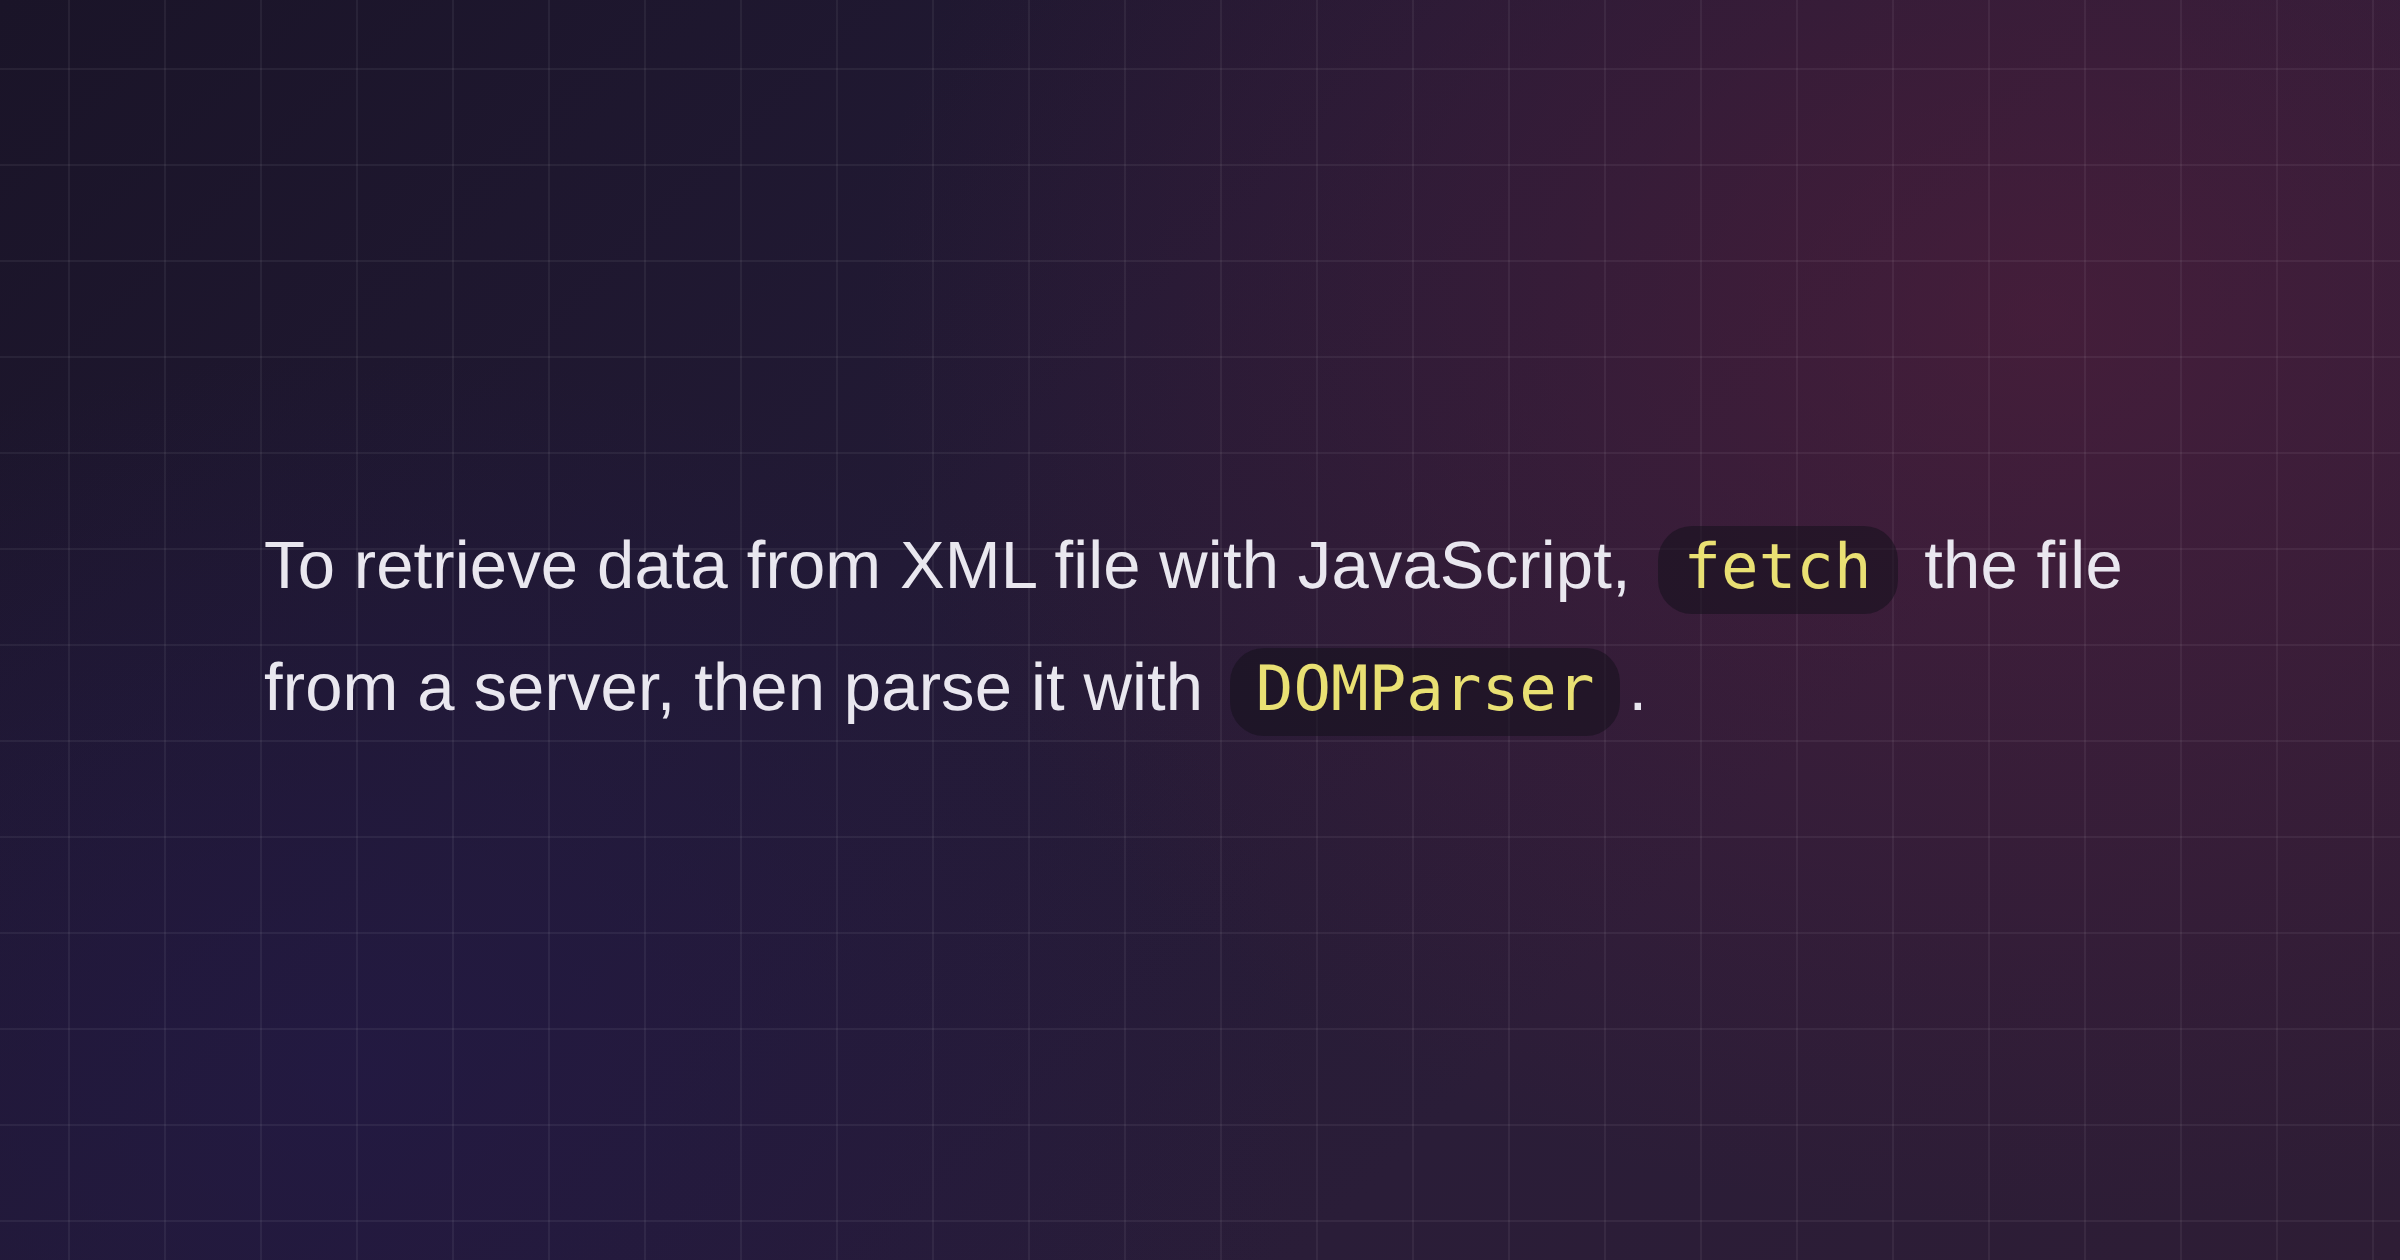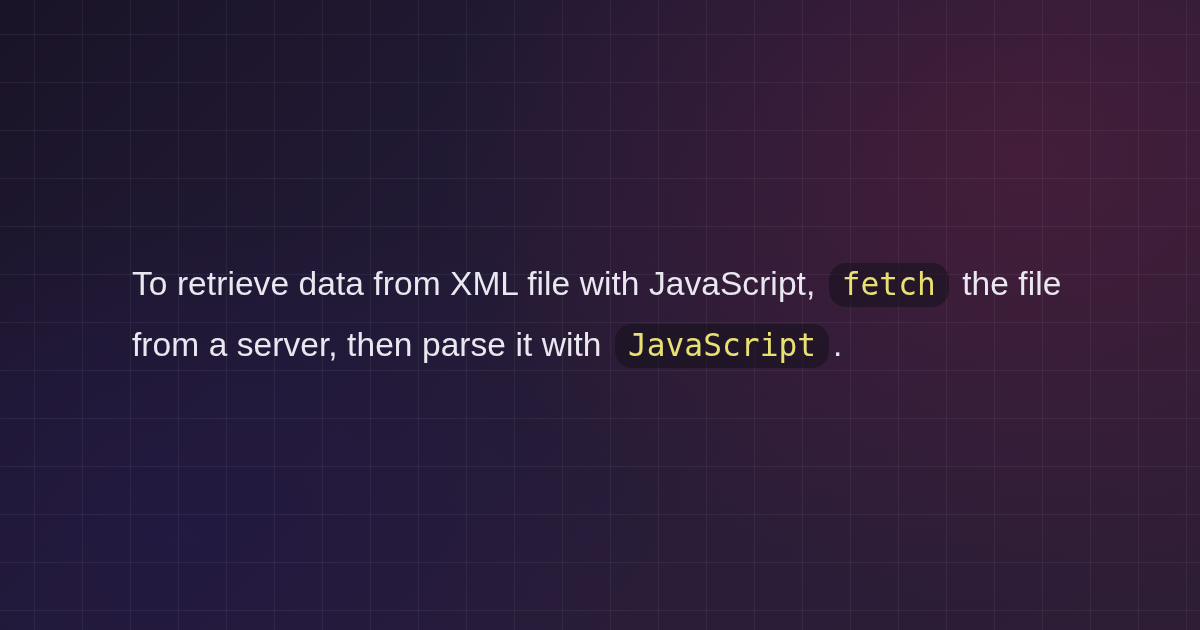--- a/index.html
+++ b/index.html
@@ -46,14 +46,14 @@
     margin: 0 4px;
     text-align: right;
   }
 </style>
 </head>
 <body>
 
 <div class="grid"></div>
 
 <div class="content">
-  <span>To retrieve data from XML file with JavaScript, </span><code>fetch</code><span> the file from a server, then parse it with </span><code>JavaScript</code><span>.</span>
+  <span>To retrieve data from XML file with JavaScript, </span><code>fetch</code><span> the file from a server, then parse it with </span><code>DOMParser</code><span>.</span>
 </div>
 
 </body></html>

